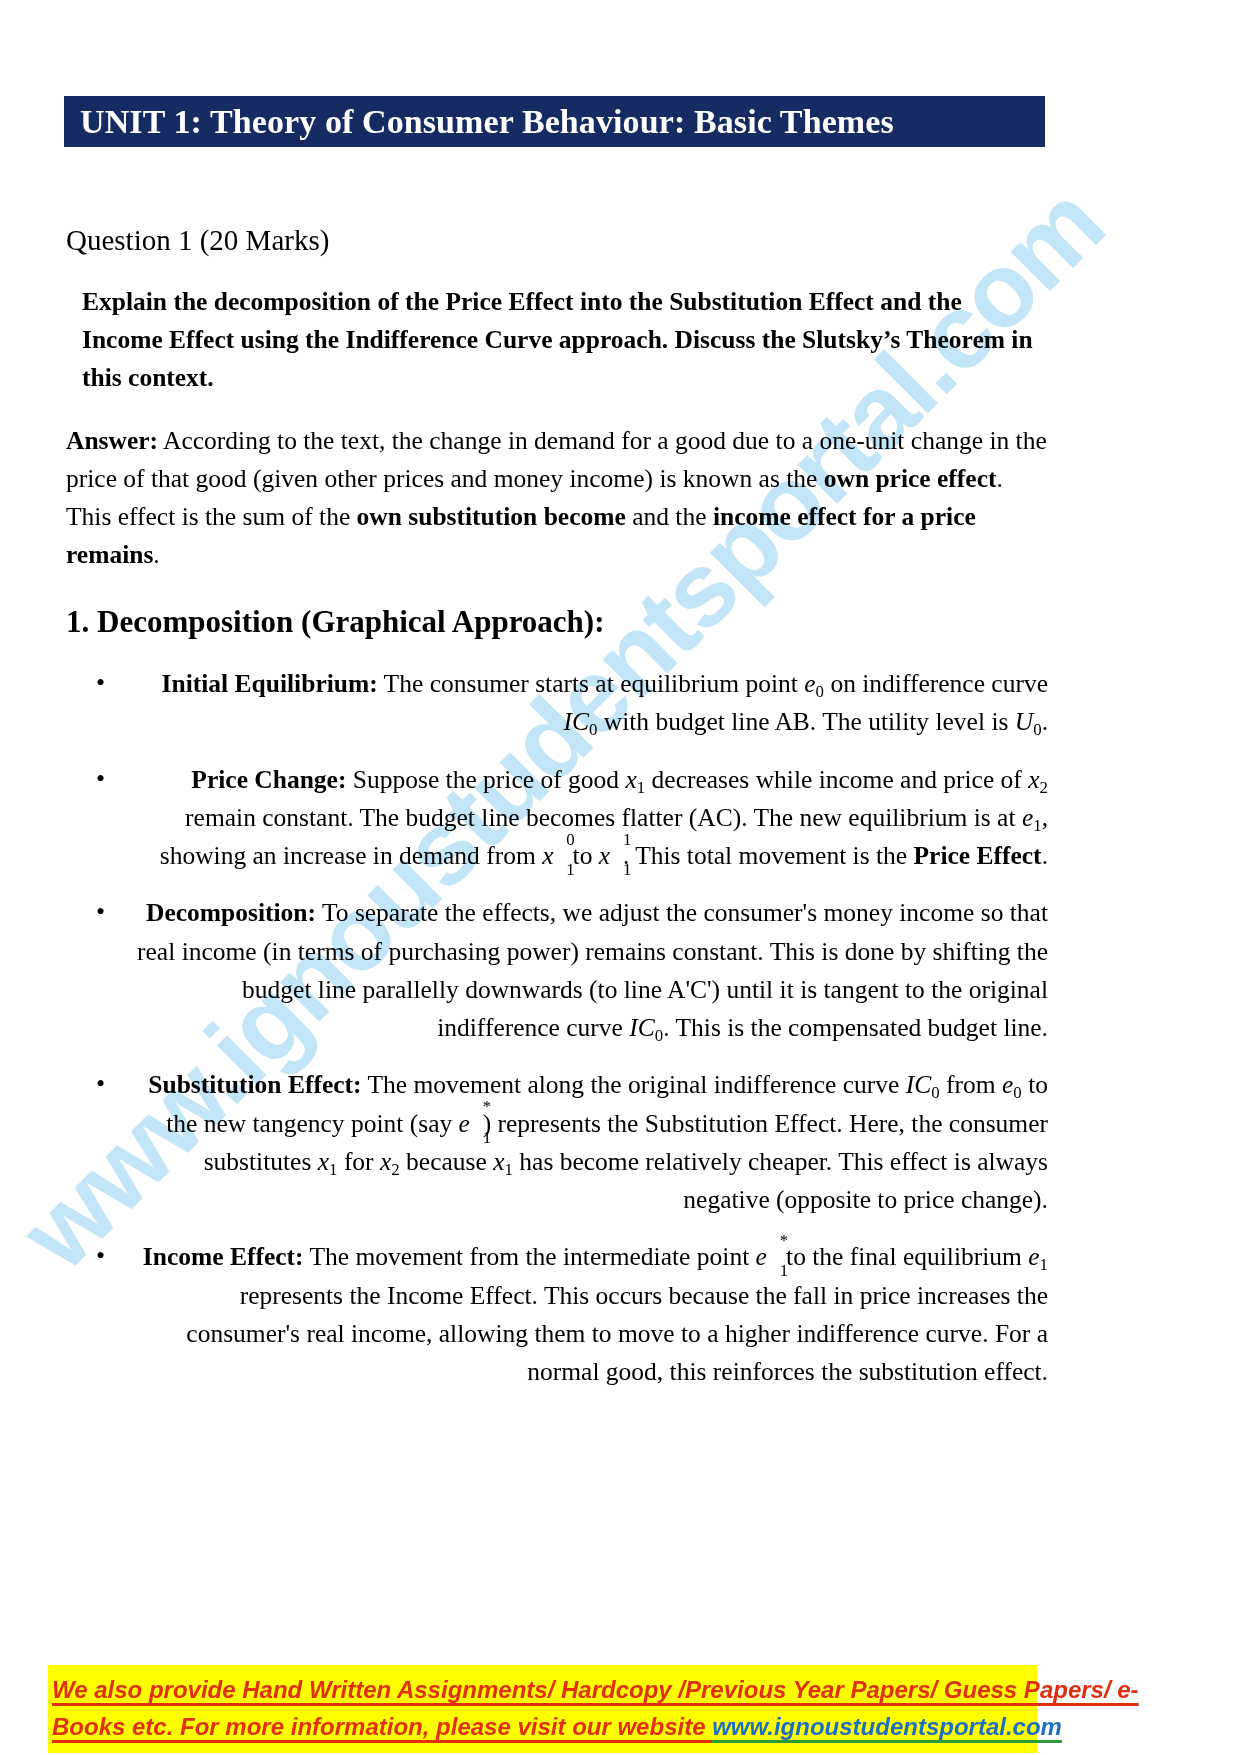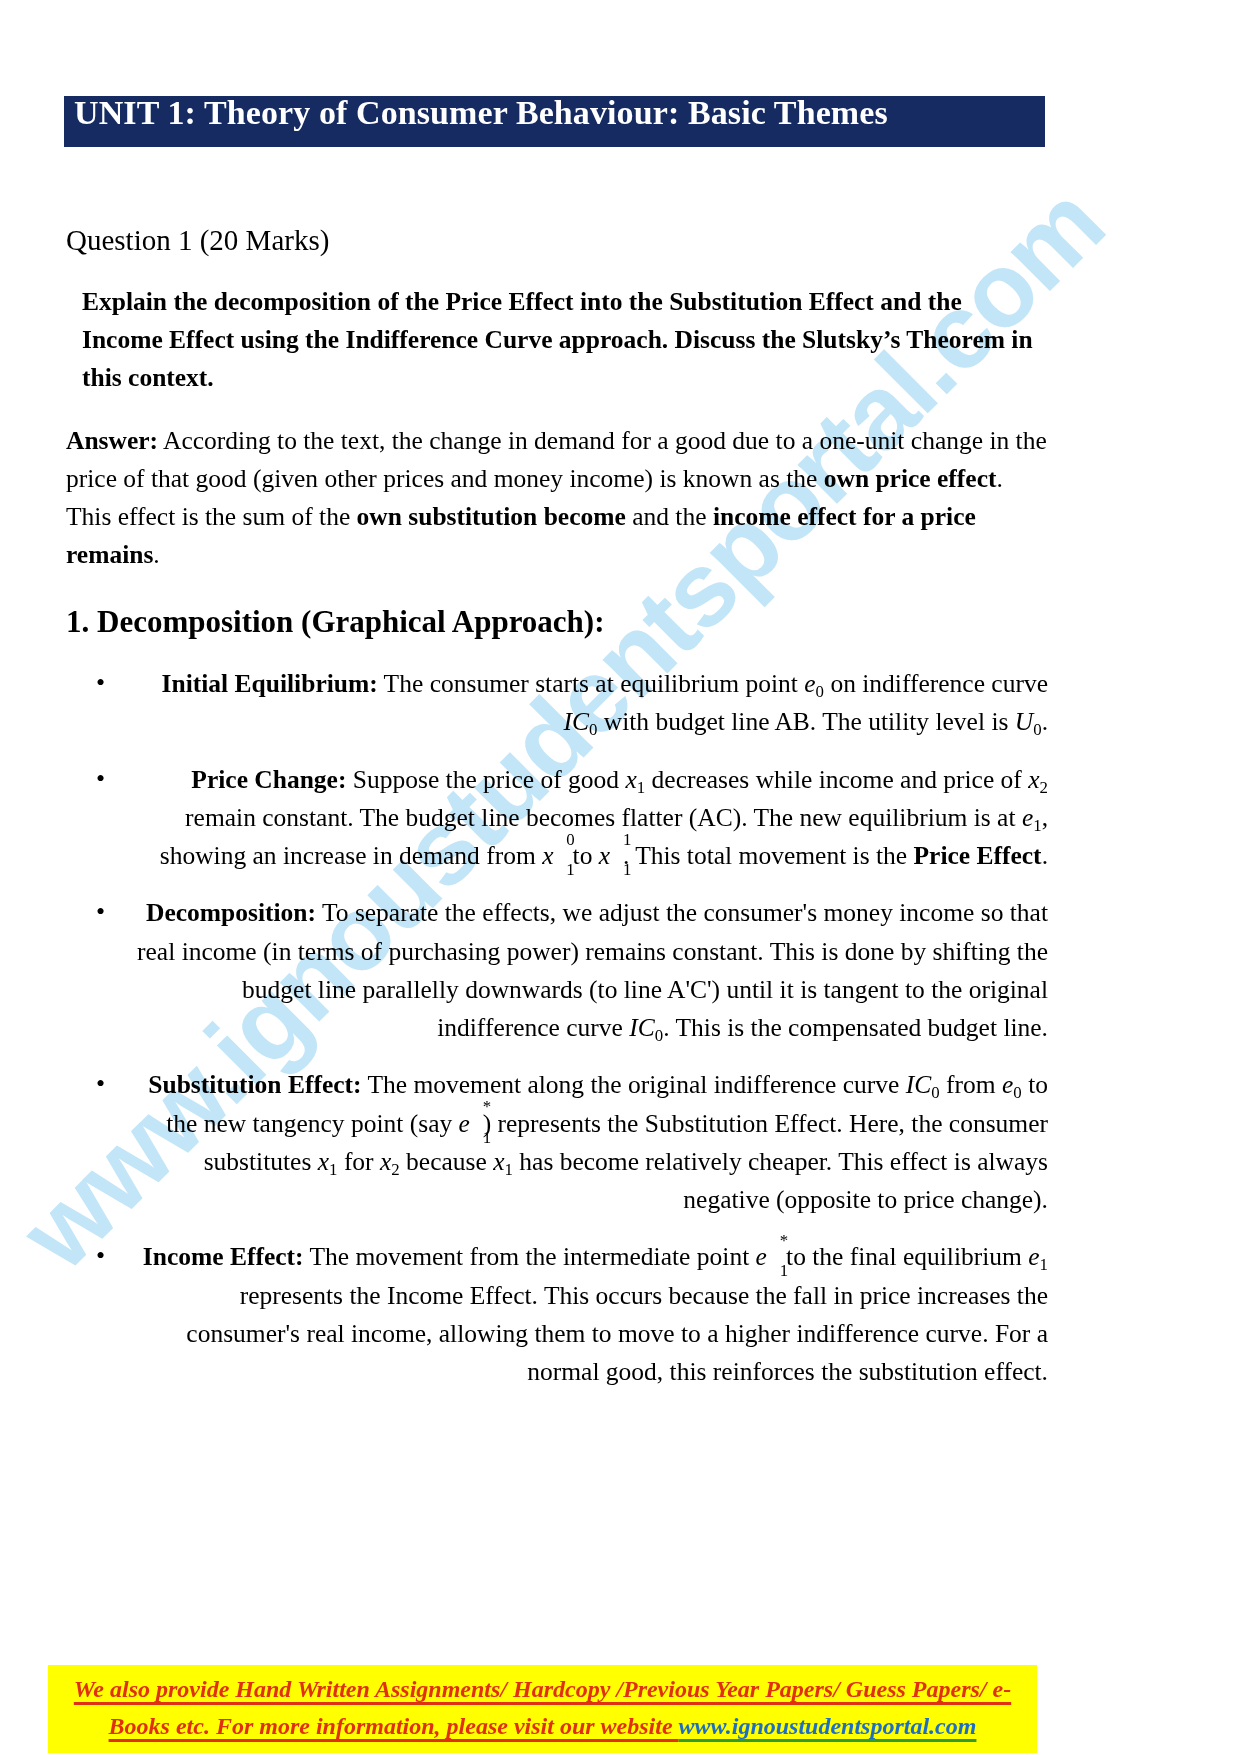--- a/index.html
+++ b/index.html
@@ -50,22 +50,23 @@
 
   
   .title-banner {
     position: absolute;
     left: 64px;
     top: 96px;
     width: 981px;
     height: 51px;
     background: #152B62;
     display: flex;
+    align-items: center;
     box-sizing: border-box;
-    padding-left: 10px;
+    padding-left: 16px;
   }
   .title-banner .title-text {
     color: #ffffff;
     font-size: 34px;
     font-weight: 700;
     line-height: 1;
     letter-spacing: .1px;
     white-space: nowrap;
   }
 
@@ -168,21 +169,21 @@
     left: 48px;
     top: 1665px;
     width: 989px;
     background: #FFFF00;
     padding: 6px 4px 8px 4px;
     box-sizing: border-box;
     text-align: center;
     z-index: 20;
   }
   .footer-line {
-    font-family: Liberation Serif, serif;
+    font-family: Liberation Sans, sans-serif;
     font-style: italic;
     font-weight: 700;
     font-size: 24px;
     color: #E03010;
     line-height: 1.55;
     white-space: nowrap;
   }
   .footer-line .ul-red {
     text-decoration: underline;
     text-decoration-color: #E03010;

